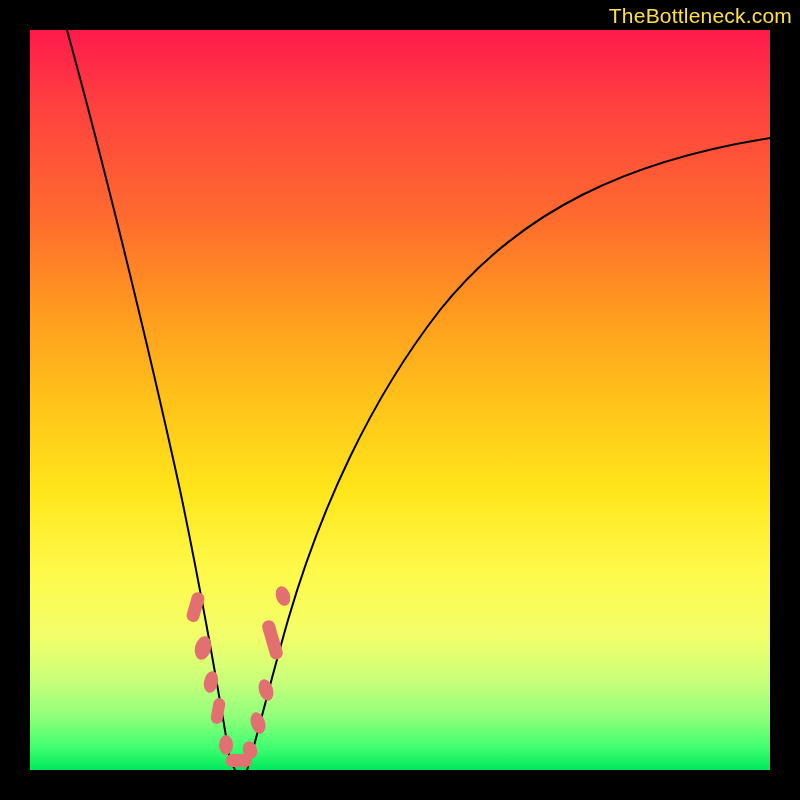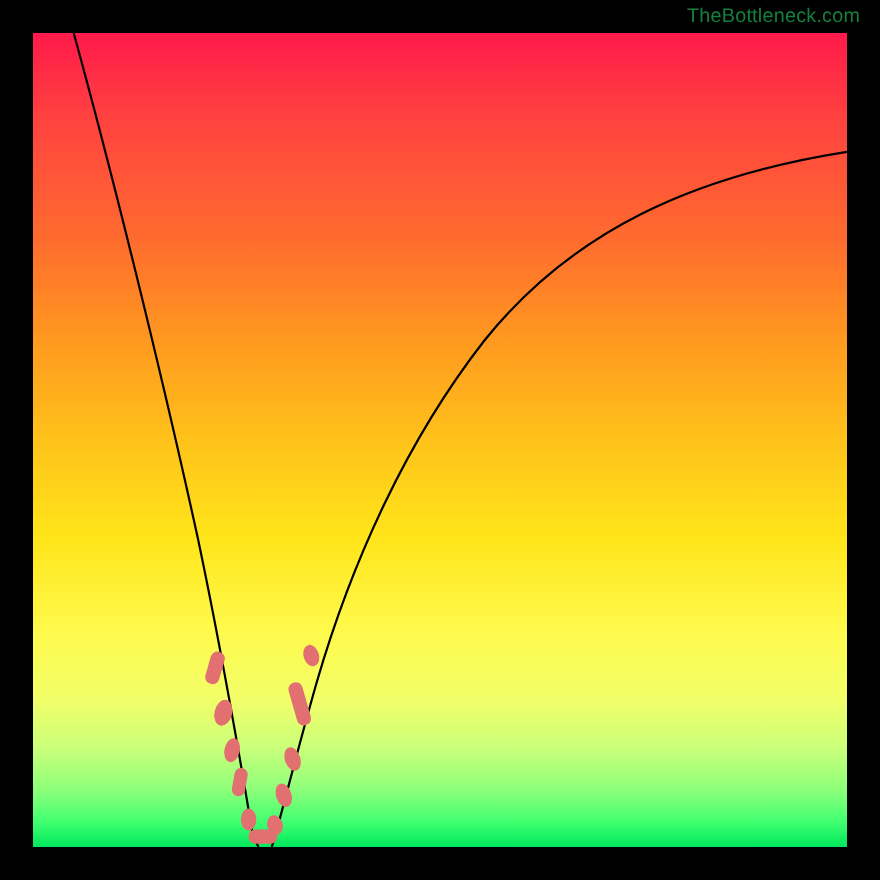--- a/index.html
+++ b/index.html
@@ -46,23 +46,23 @@
       #00e85c 100%
     );
   }
   .svg-layer {
     position: absolute;
     inset: 0;
   }
   .watermark {
     position: absolute;
     top: 4px;
-    right: 18px;
-    color: #15803d;
-    font-size: 18px;
+    right: 8px;
+    color: #fde047;
+    font-size: 21px;
     font-weight: 500;
     letter-spacing: 0.2px;
     user-select: none;
   }
 </style>
 </head>
 <body>
 
 <div class="frame">
   <div class="watermark">TheBottleneck.com</div>

